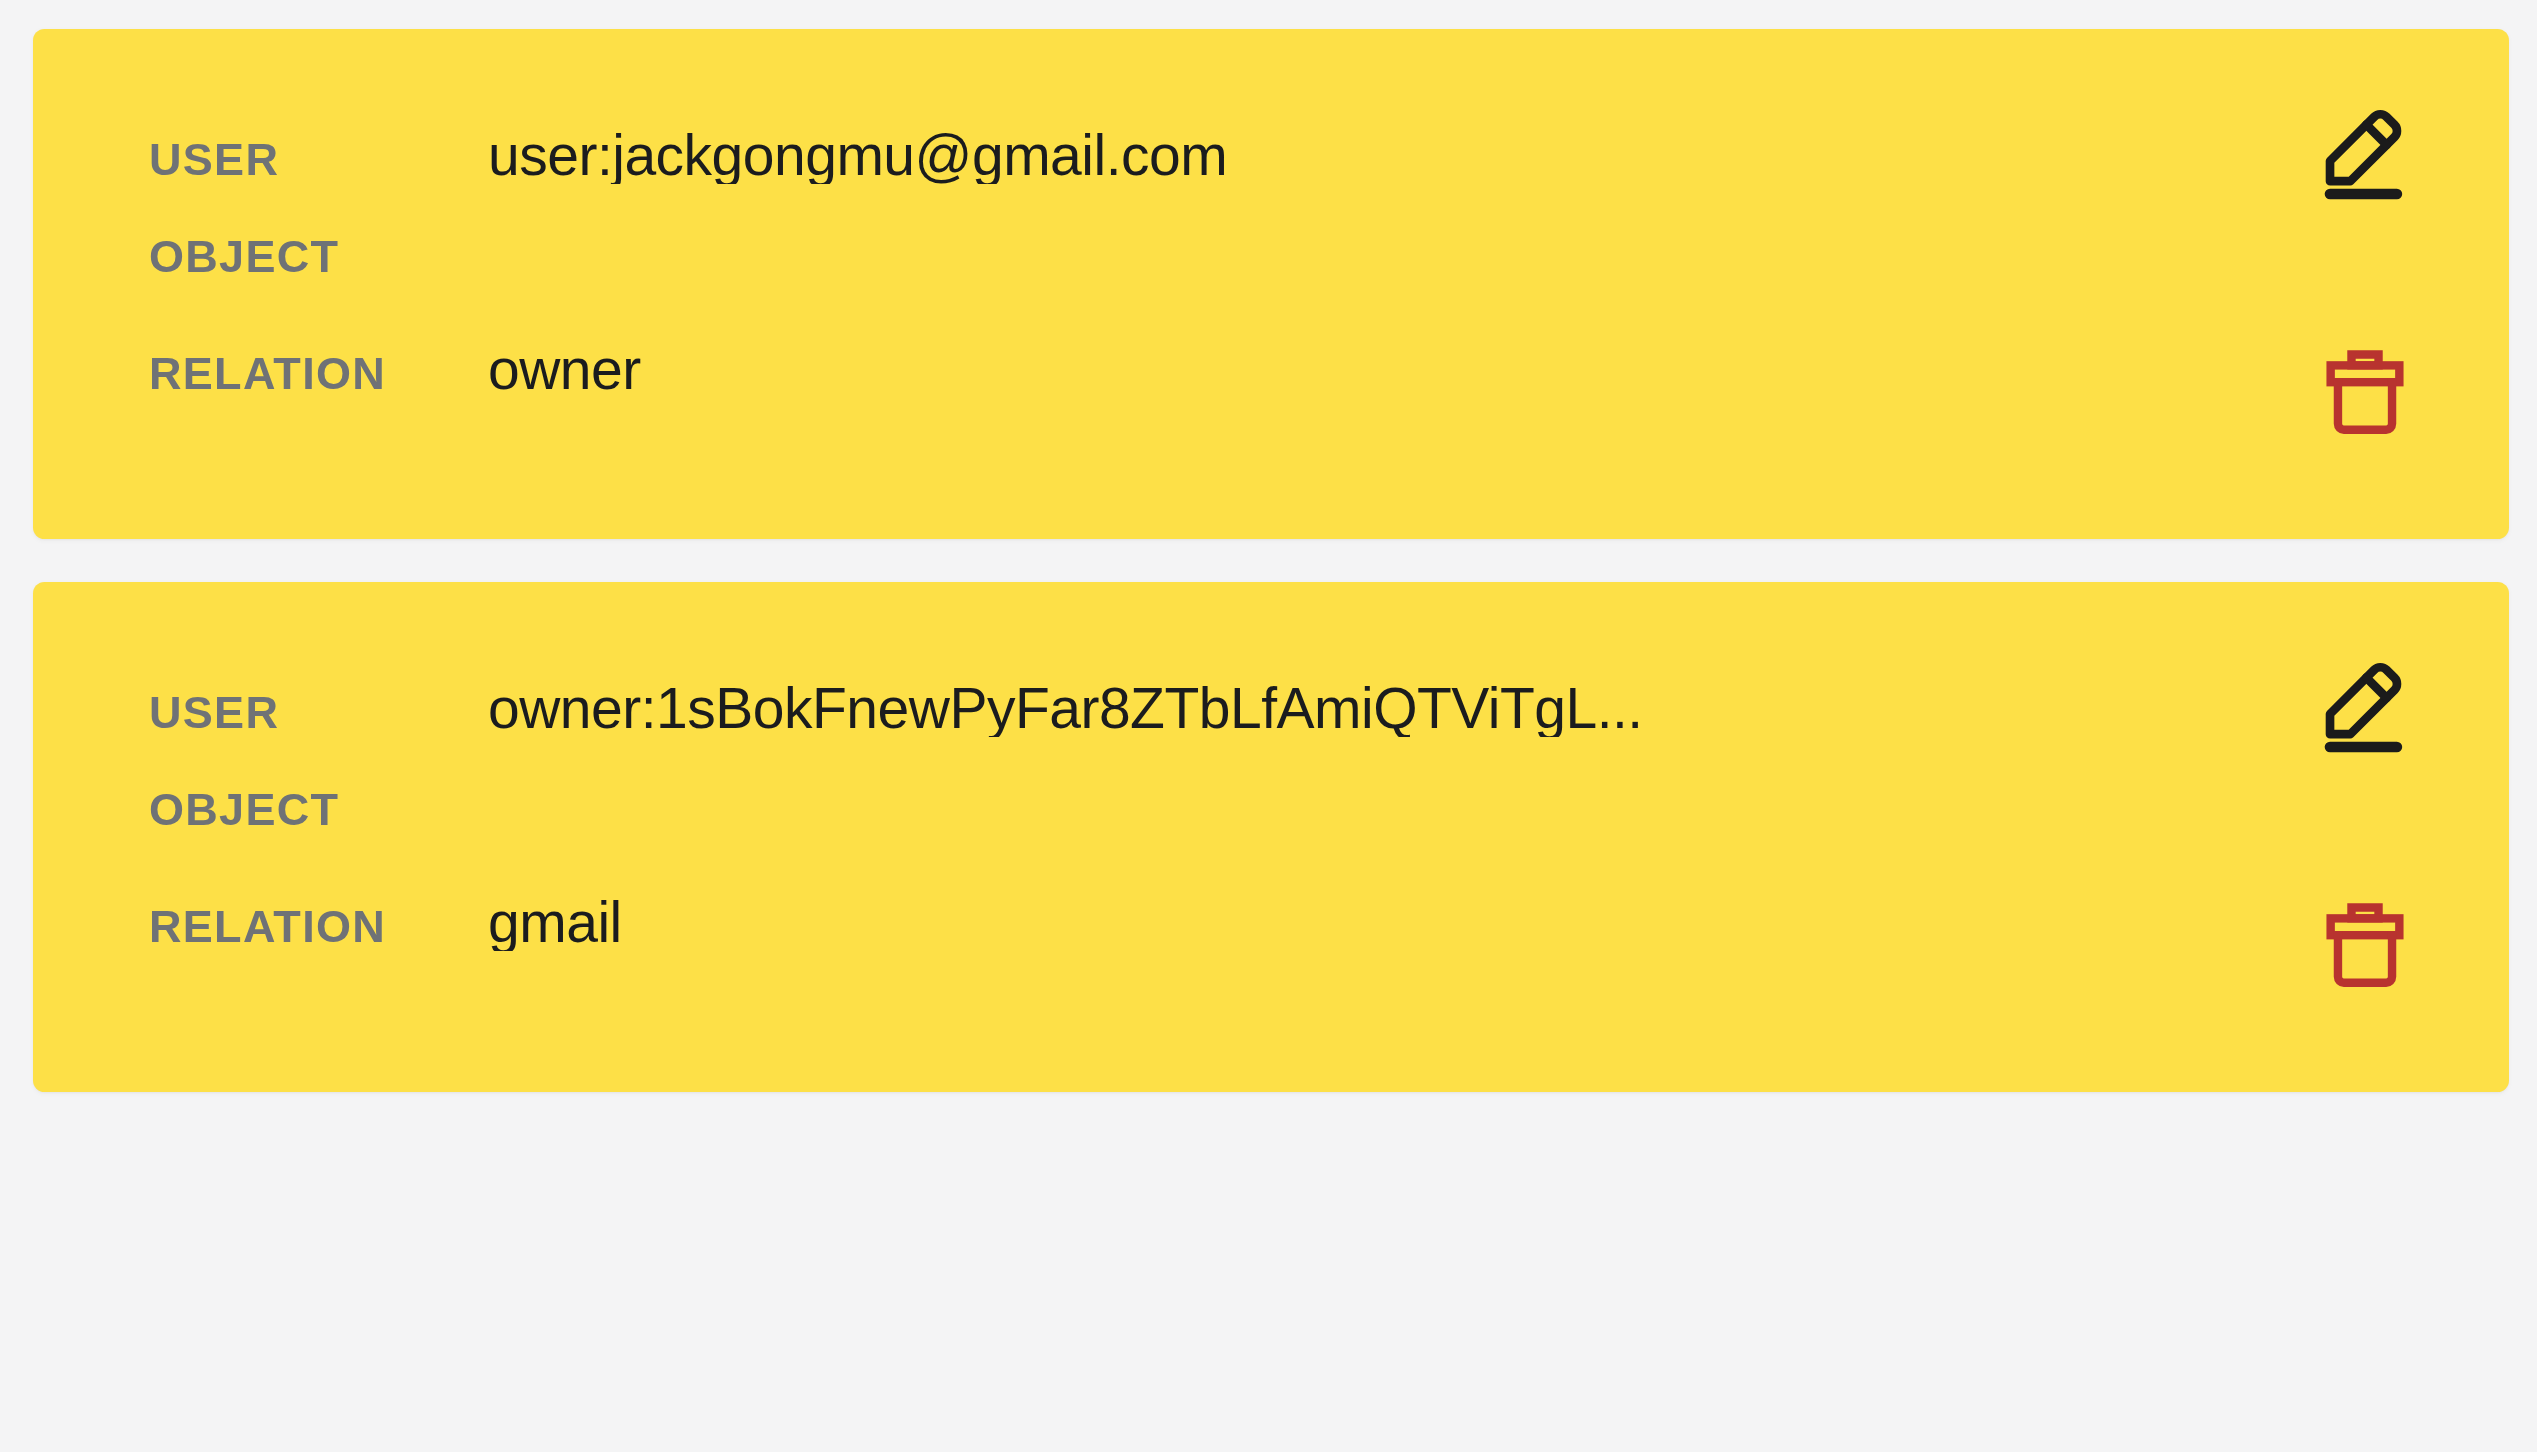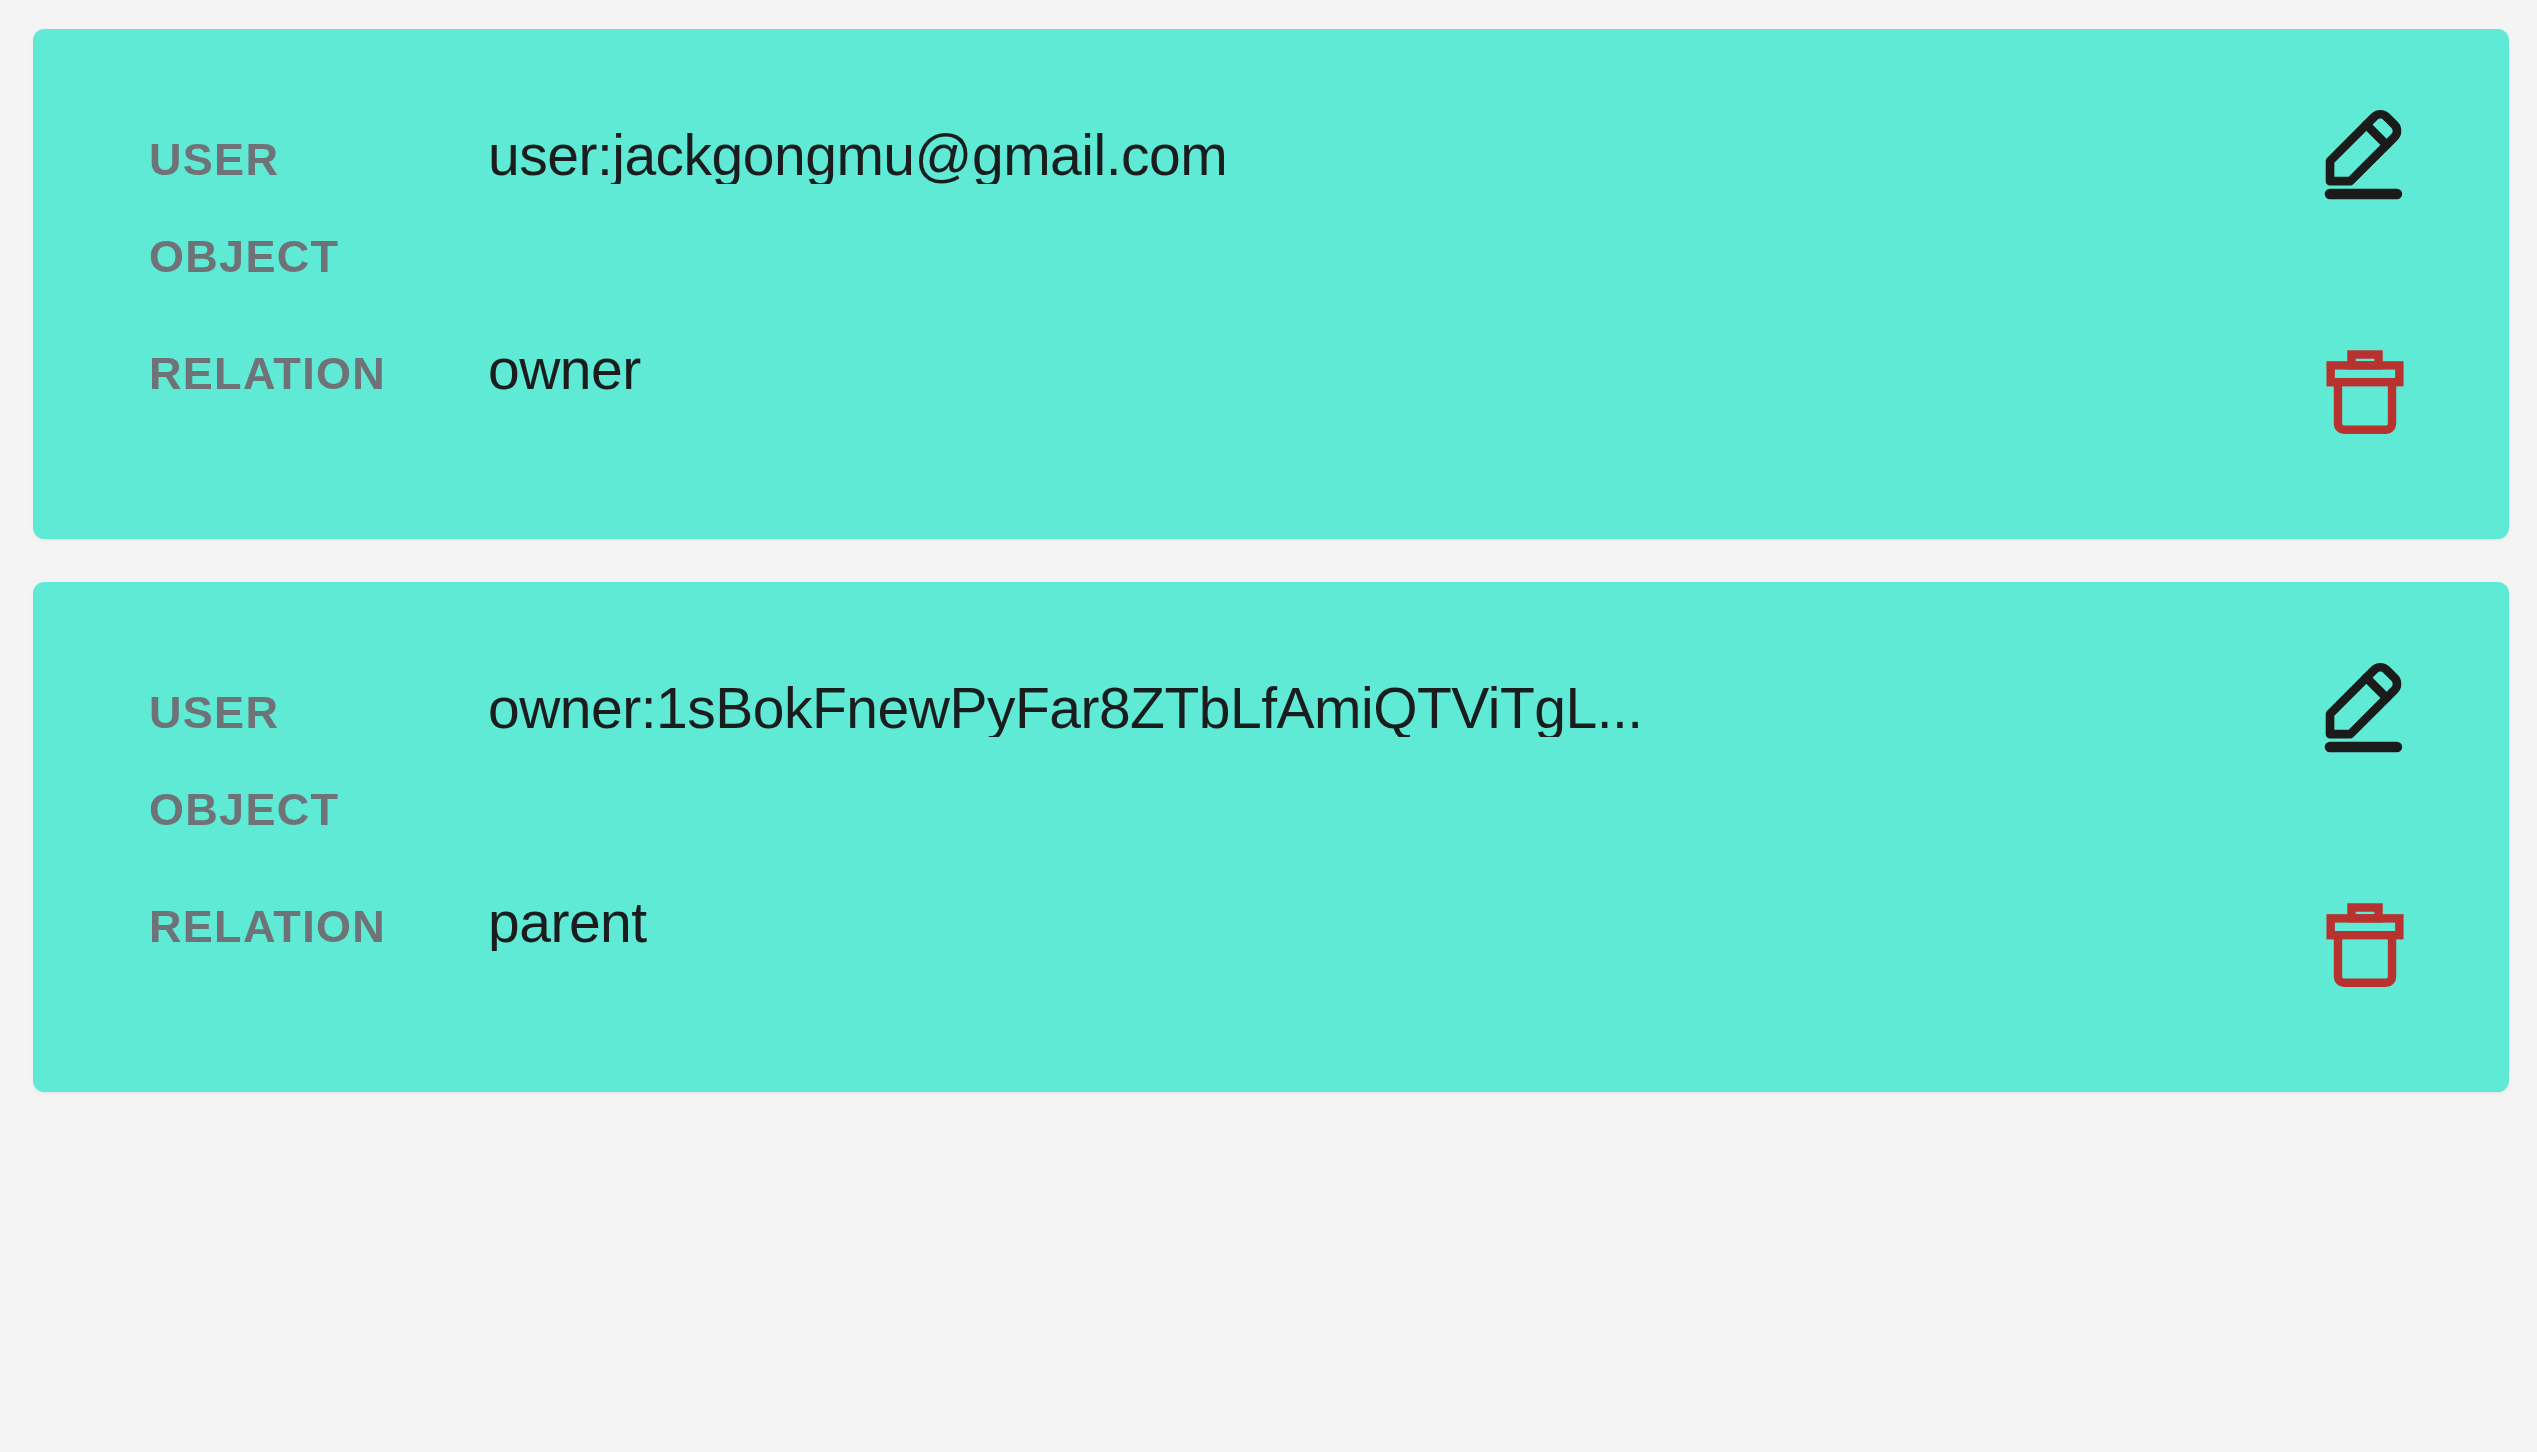--- a/index.html
+++ b/index.html
@@ -19,21 +19,21 @@
     position: relative;
     width: 2538px;
     height: 1452px;
     background: #f4f4f5;
     box-sizing: border-box;
     padding: 29px 29.5px 0 33px;
   }
 
   .card {
     position: relative;
-    background: #5eead4;
+    background: #fde047;
     border-radius: 11.4px;
     box-shadow: 0 1.9px 4.8px rgba(0,0,0,0.035), 0 1px 1.9px rgba(0,0,0,0.03);
     box-sizing: border-box;
     overflow: hidden;
   }
   .card + .card { margin-top: 43px; }
 
   .card-body {
     position: relative;
     padding: 98px 0 91px 0;
@@ -165,21 +165,21 @@
           <div class="row-label">USER</div>
           <div class="row-value">owner:1sBokFnewPyFar8ZTbLfAmiQTViTgL...</div>
         </div>
 
         <div class="row">
           <div class="row-label">OBJECT</div>
         </div>
 
         <div class="row">
           <div class="row-label">RELATION</div>
-          <div class="row-value">parent</div>
+          <div class="row-value">gmail</div>
         </div>
 
       </div>
 
       <div class="actions">
         <button class="icon-btn edit">
           <span>
             <svg class="edit-icon-svg" viewBox="0 0 24 24" fill="none" stroke="#1b1b1b" stroke-width="2.1" stroke-linecap="round" stroke-linejoin="round">
               <path d="M3.4 14.3 L14.1 3.6 a2.1 2.1 0 0 1 3 0 l1.9 1.9 a2.1 2.1 0 0 1 0 3 L8.3 19.2 H3.4 Z"></path>
               <path d="M12.2 5.5 L17.1 10.4"></path>

